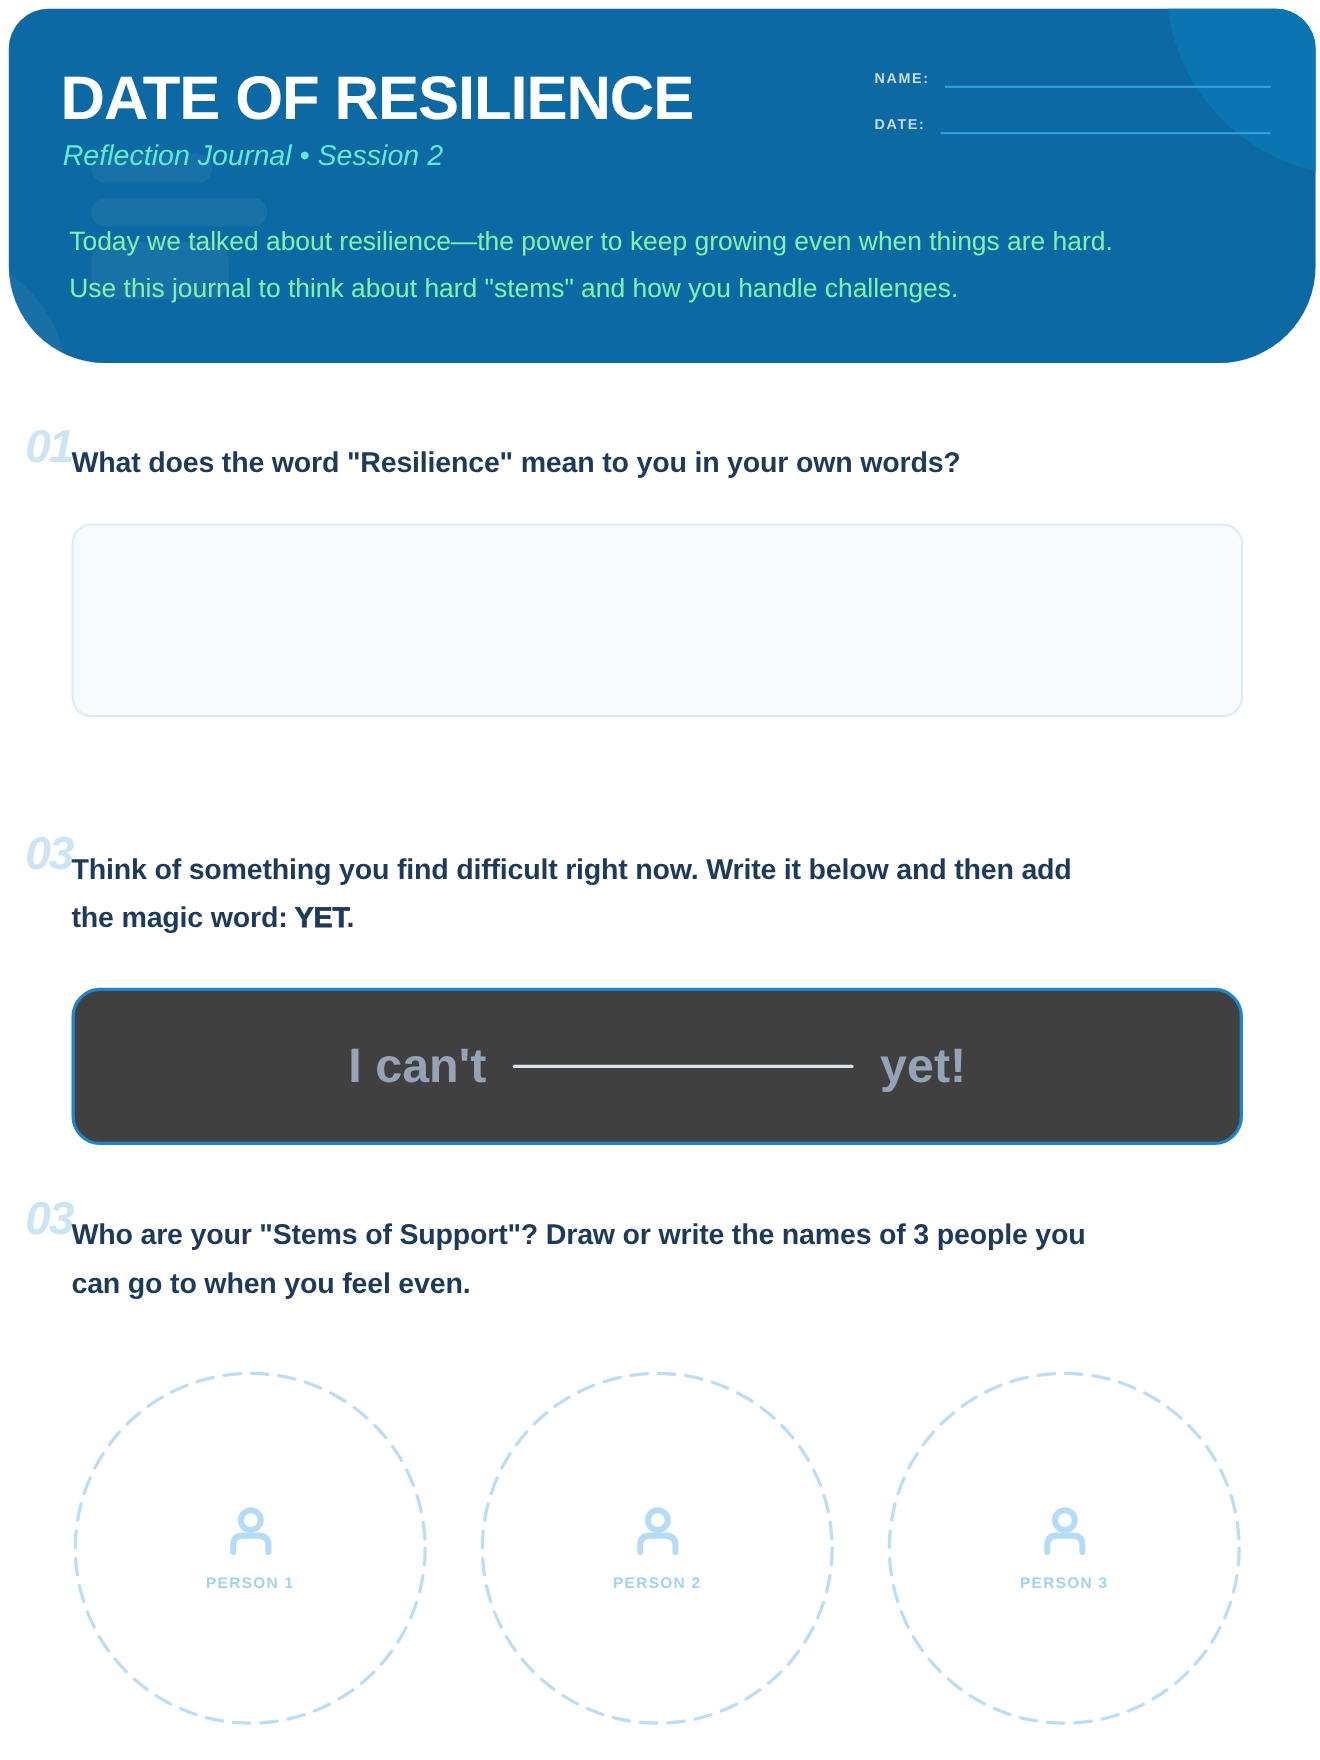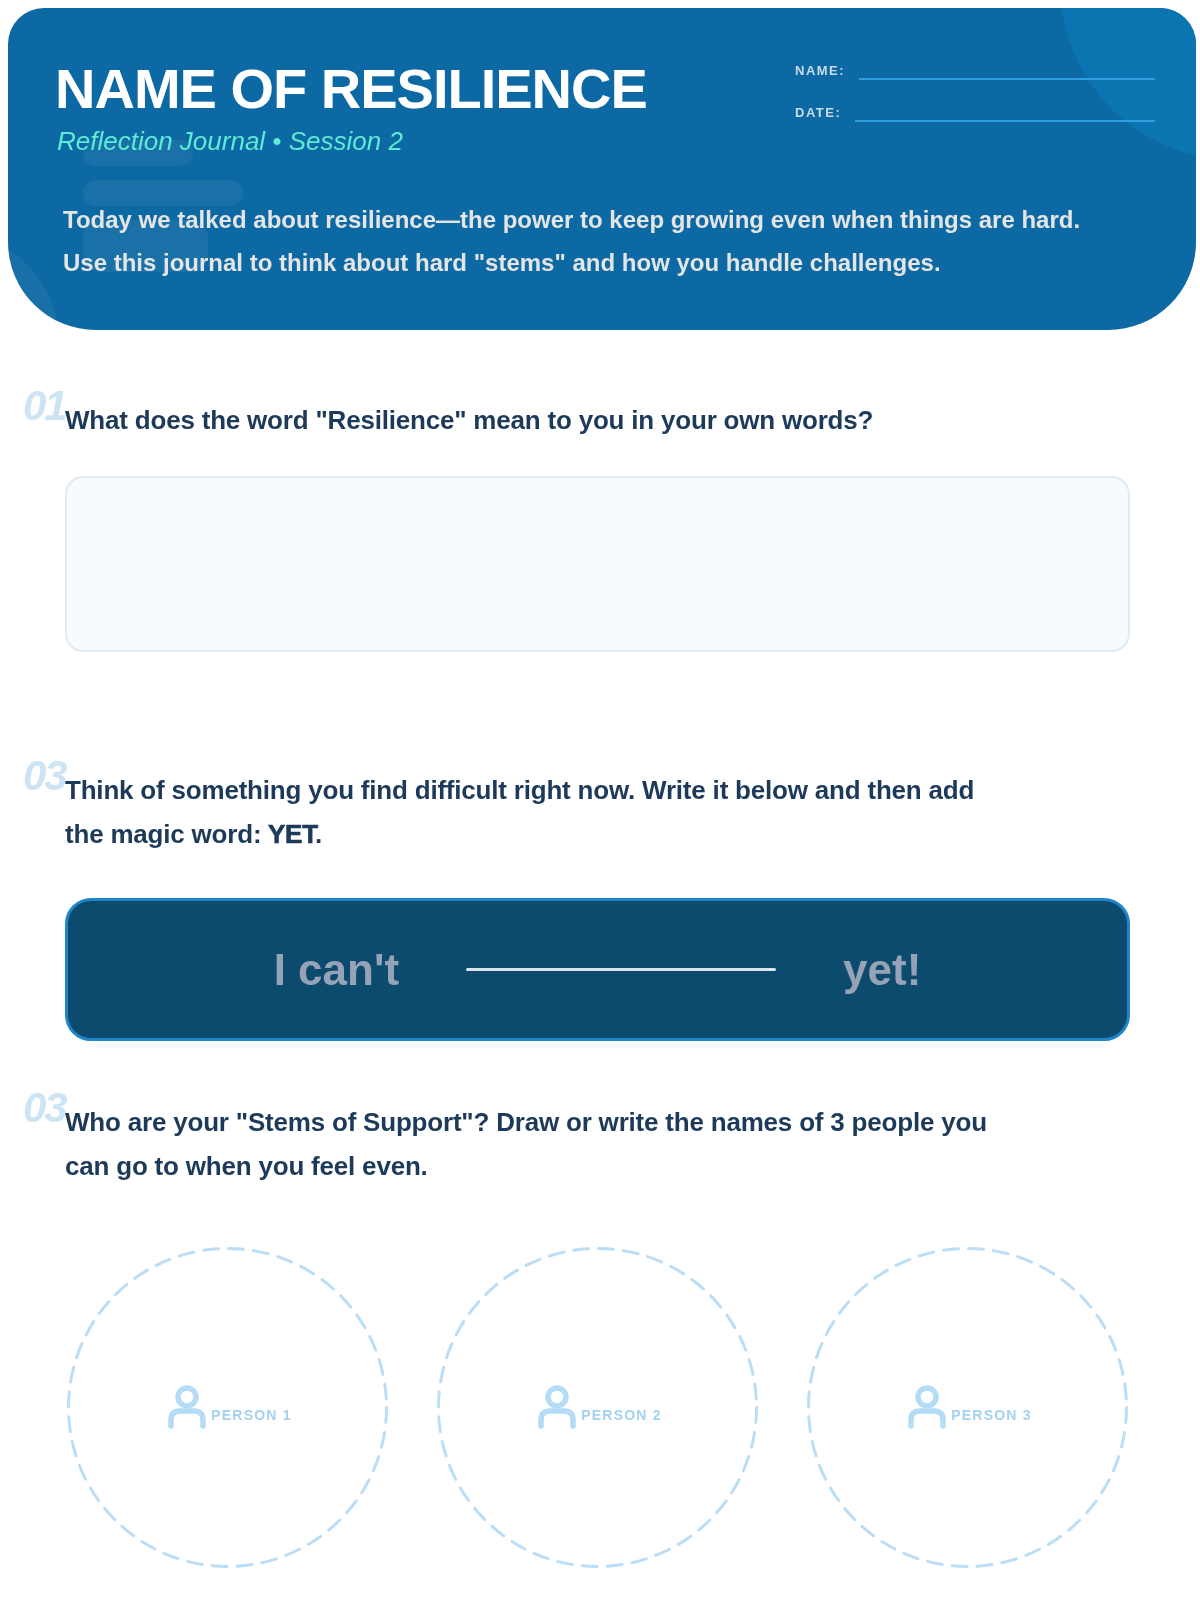--- a/index.html
+++ b/index.html
@@ -34,21 +34,21 @@
   }
   .fields{position:absolute;left:787px;top:40px;width:360px;}
   .field-row{display:flex;align-items:flex-end;height:32px;margin-bottom:10px;}
   .field-label{
     font-size:13px;font-weight:700;color:#c8dcea;letter-spacing:1.5px;
     padding-bottom:2px;flex:0 0 auto;
   }
   .field-line{flex:1;border-bottom:2px solid #2f9ede;margin-left:14px;height:24px;}
   .intro{
     position:absolute;left:55px;top:190px;font-size:24px;line-height:43px;
-    color:#e5e5e5;font-weight:700;
+    color:#86efac;font-weight:400;
   }
   
   .q{position:absolute;left:65px;width:1065px;}
   .qnum{
     position:absolute;left:-42px;top:-16px;font-size:42px;font-weight:800;
     font-style:italic;color:#cde4f5;letter-spacing:-2px;z-index:0;
   }
   .qtext{
     position:relative;z-index:1;font-size:26px;font-weight:700;color:#1e3a5b;
     line-height:44px;letter-spacing:-0.2px;
@@ -59,54 +59,54 @@
   .q3{top:1100px;}
   
   .answer-box{
     position:absolute;left:65px;top:476px;width:1065px;height:176px;
     background:#f7fbfe;border:2px solid #ddecf8;border-radius:18px;
     box-sizing:border-box;
   }
   
   .yet-box{
     position:absolute;left:65px;top:898px;width:1065px;height:143px;
-    background:#0c4a6e;border:3px solid #1d85c8;border-radius:26px;
-    box-sizing:border-box;display:flex;align-items:center;justify-content:center;gap:43px;
+    background:#404040;border:3px solid #1d85c8;border-radius:26px;
+    box-sizing:border-box;display:flex;align-items:center;justify-content:center;
   }
   .yet-text{font-size:44px;font-weight:600;color:#96a3b6;white-space:nowrap;}
   .yet-line{
     width:310px;height:3px;background:#dbe3ed;border-radius:2px;margin:0 24px;
   }
   
   .circles-row{
     position:absolute;left:65px;top:1245px;width:1065px;height:325px;
     display:flex;justify-content:space-between;
   }
   .support-circle{width:325px;height:325px;position:relative;}
   .support-circle svg.ring{position:absolute;left:0;top:0;}
   .circle-content{
     position:absolute;left:0;top:0;width:100%;height:100%;
-    display:flex;flex-direction:row;align-items:center;justify-content:center;
+    display:flex;flex-direction:column;align-items:center;justify-content:center;
   }
   .person-label{
     font-size:14px;font-weight:700;letter-spacing:1.2px;color:#a3d2f0;
     margin-top:14px;
   }
 </style>
 </head>
 <body>
 
 <div class="header">
   <div class="deco-circle-tr"></div>
   <div class="deco-circle-bl"></div>
   <div class="wm-bar wm-b1"></div>
   <div class="wm-bar wm-b2"></div>
   <div class="wm-bar wm-b3"></div>
 
-  <div class="title">NAME OF RESILIENCE</div>
+  <div class="title">DATE OF RESILIENCE</div>
   <div class="subtitle">Reflection Journal • Session 2</div>
 
   <div class="fields">
     <div class="field-row">
       <span class="field-label">NAME:</span>
       <span class="field-line"></span>
     </div>
     <div class="field-row">
       <span class="field-label">DATE:</span>
       <span class="field-line"></span>

